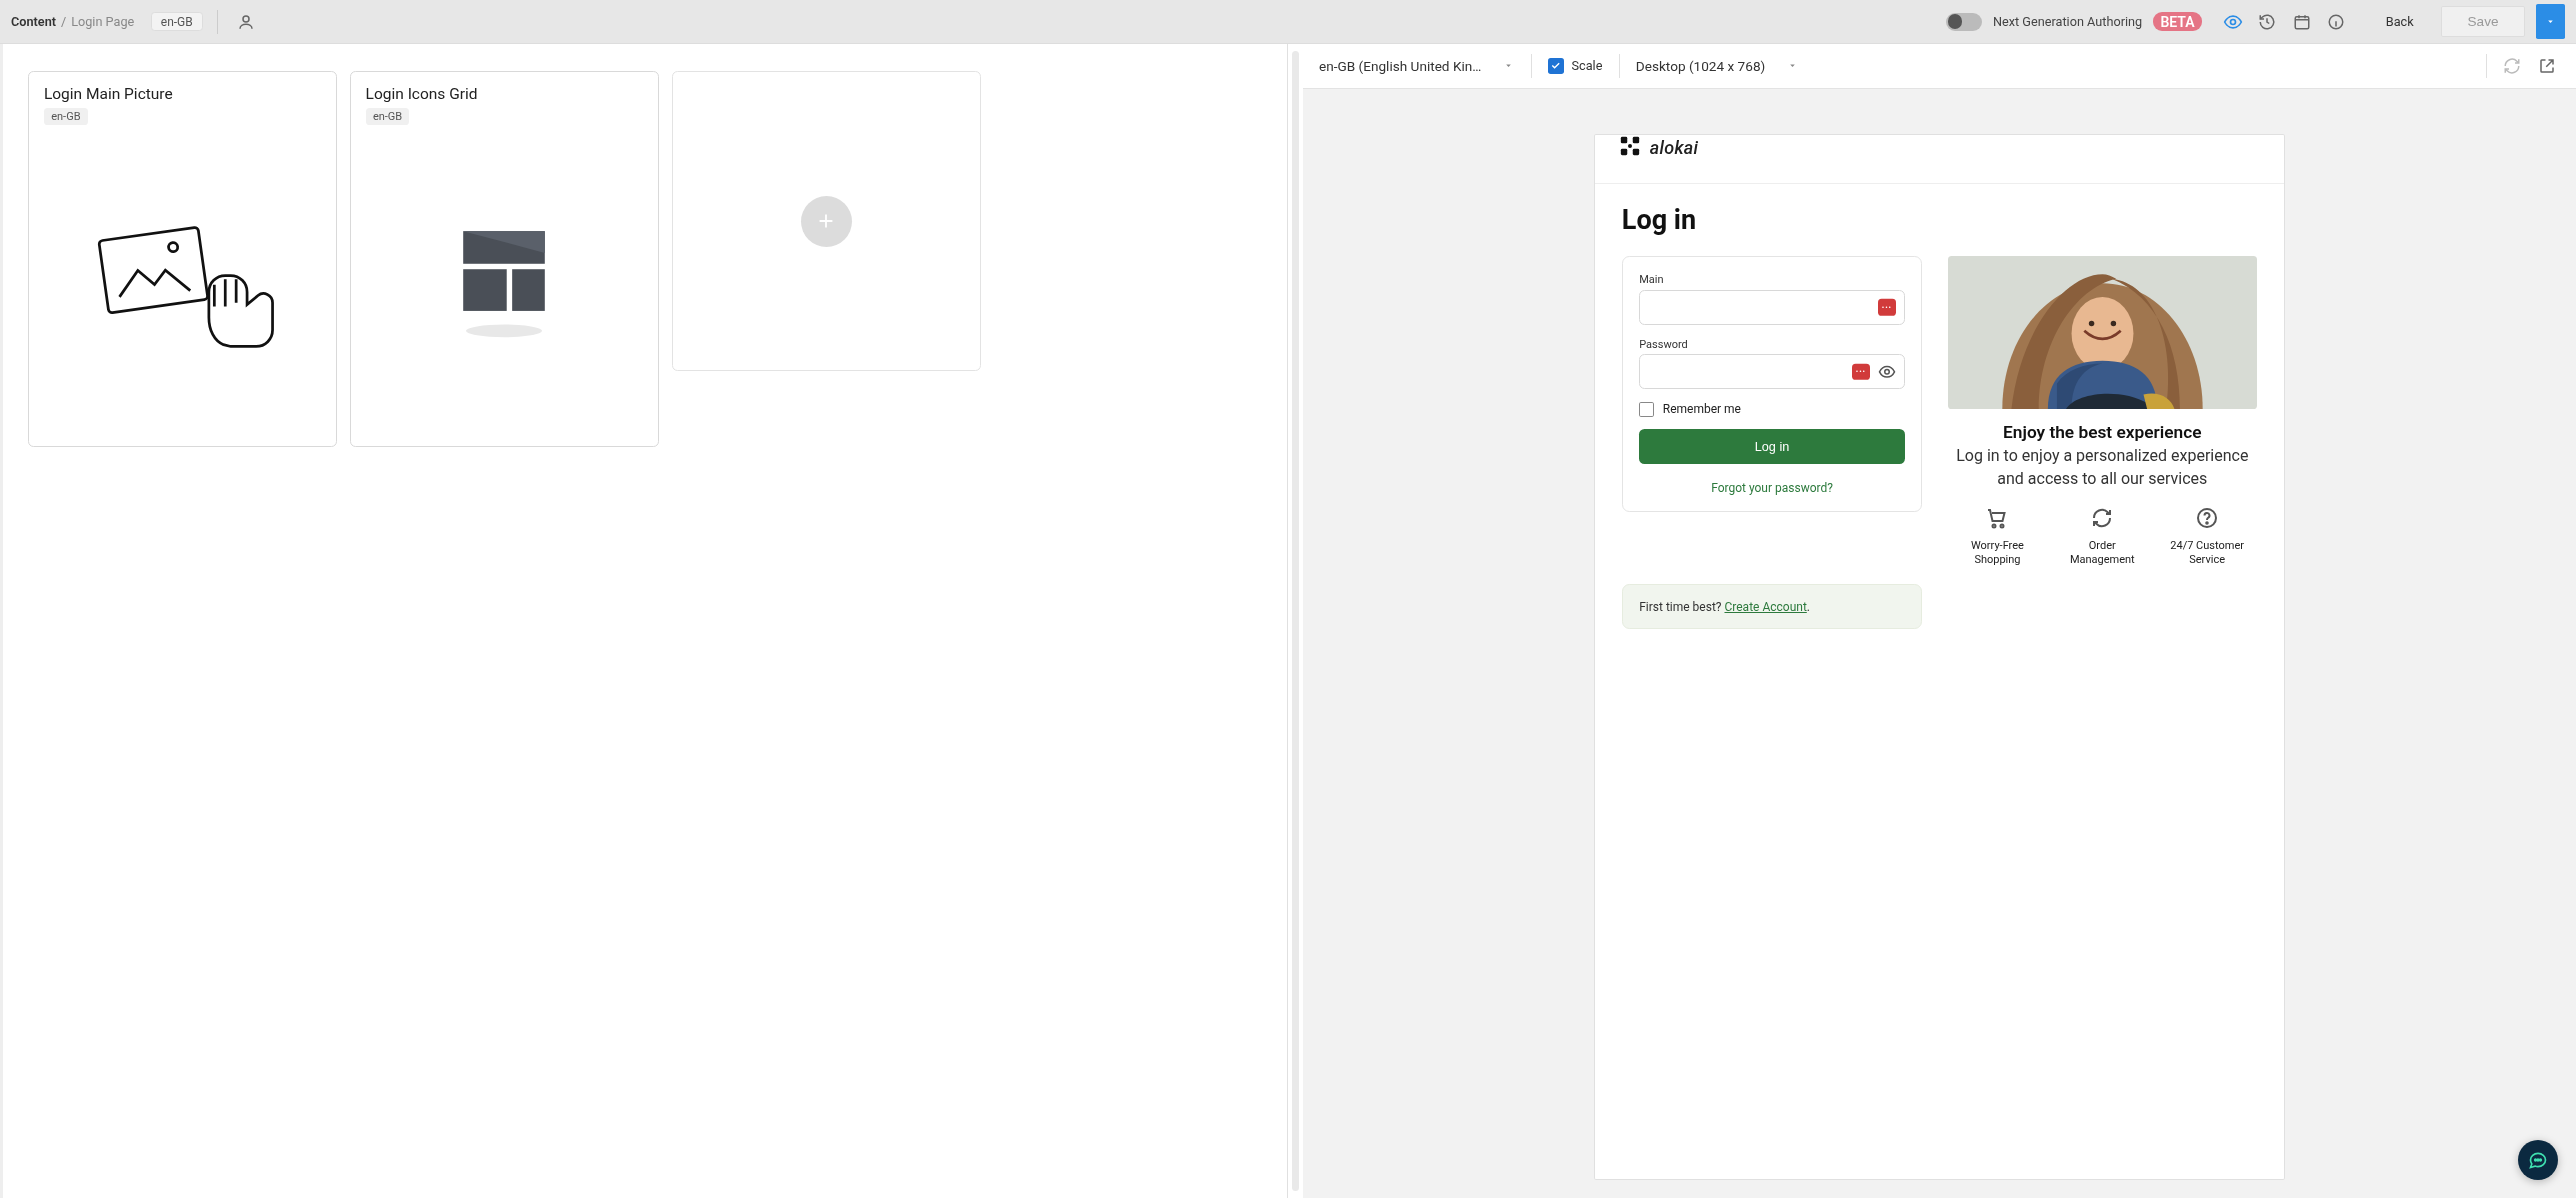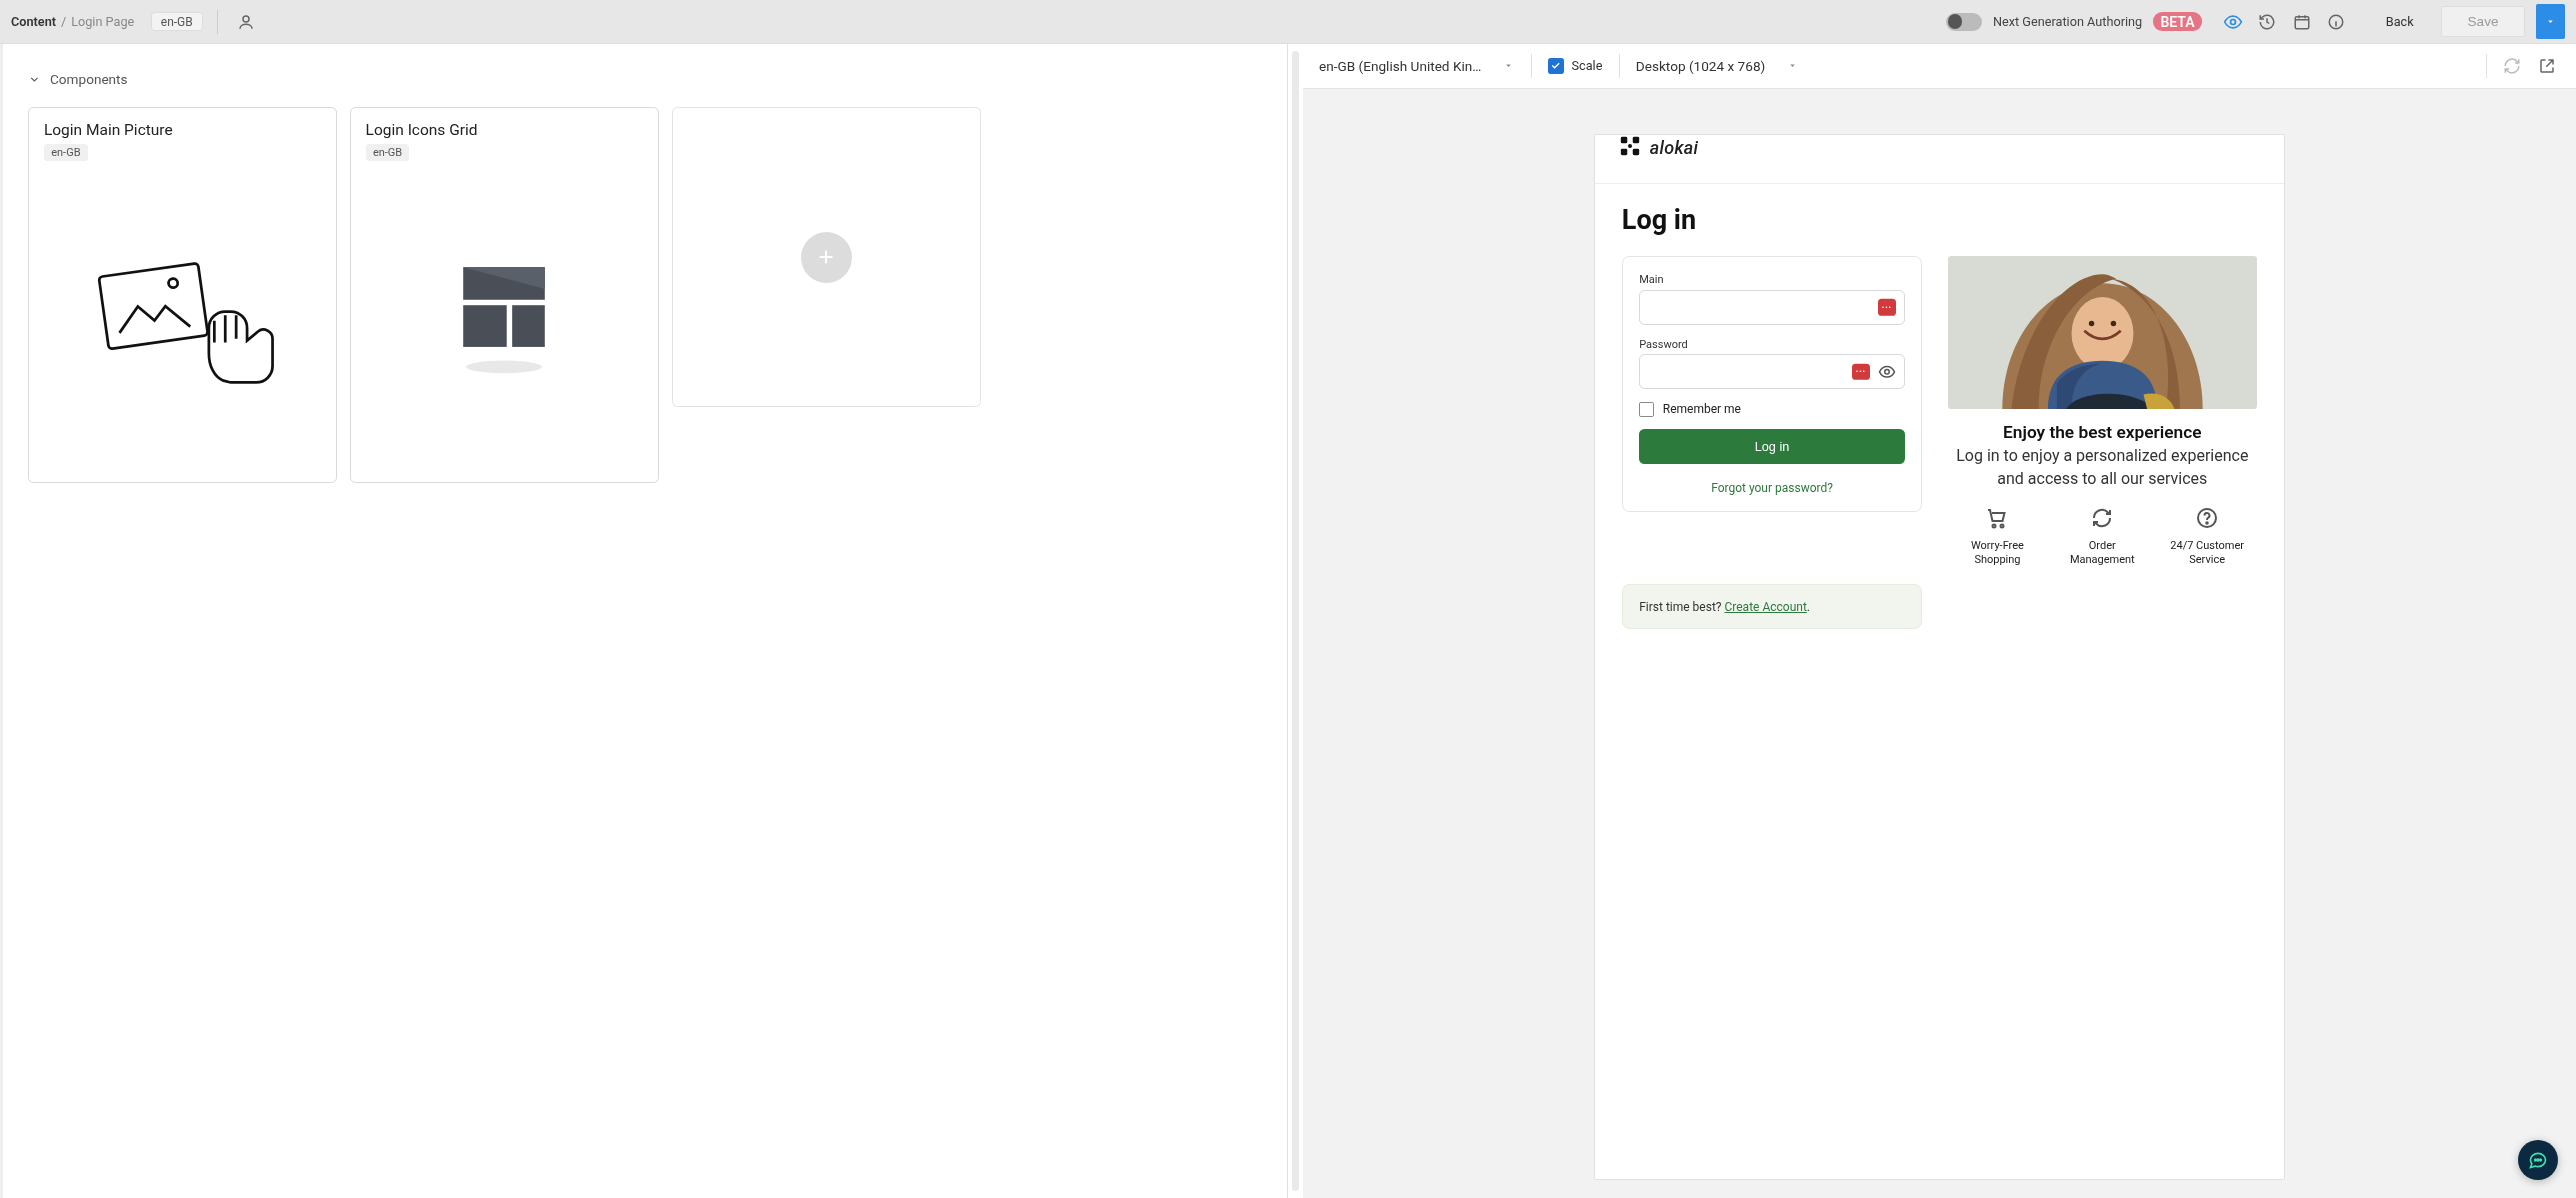--- a/index.html
+++ b/index.html
@@ -296,26 +296,20 @@
     <svg width="11" height="11" viewBox="0 0 24 24" fill="currentColor">
         <path d="M7 10l5 5 5-5z"></path>
       </svg>
   </span>
 </div>
 
 <div class="main">
 
   <div class="left-pane">
     <div class="left-inner">
-      <div class="components-header">
-        <svg width="12.7" height="12.7" viewBox="0 0 24 24" fill="none" stroke="currentColor" stroke-width="2">
-            <path d="M6 9l6 6 6-6"></path>
-          </svg>
-        <span>Components</span>
-      </div>
 
       <div class="cards-grid">
 
         <div class="card">
           <div class="card-title">Login Main Picture</div>
           <div class="card-locale">en-GB</div>
           <div class="card-body">
             <svg width="191" height="146" viewBox="0 0 210 160" fill="none" stroke="#111" stroke-width="3">
               <rect x="18" y="28" width="110" height="80" rx="4" transform="rotate(-8 73 68)"></rect>
               <path d="M32 92 l24 -26 l16 18 l14 -14 l24 26" transform="rotate(-8 73 68)"></path>

